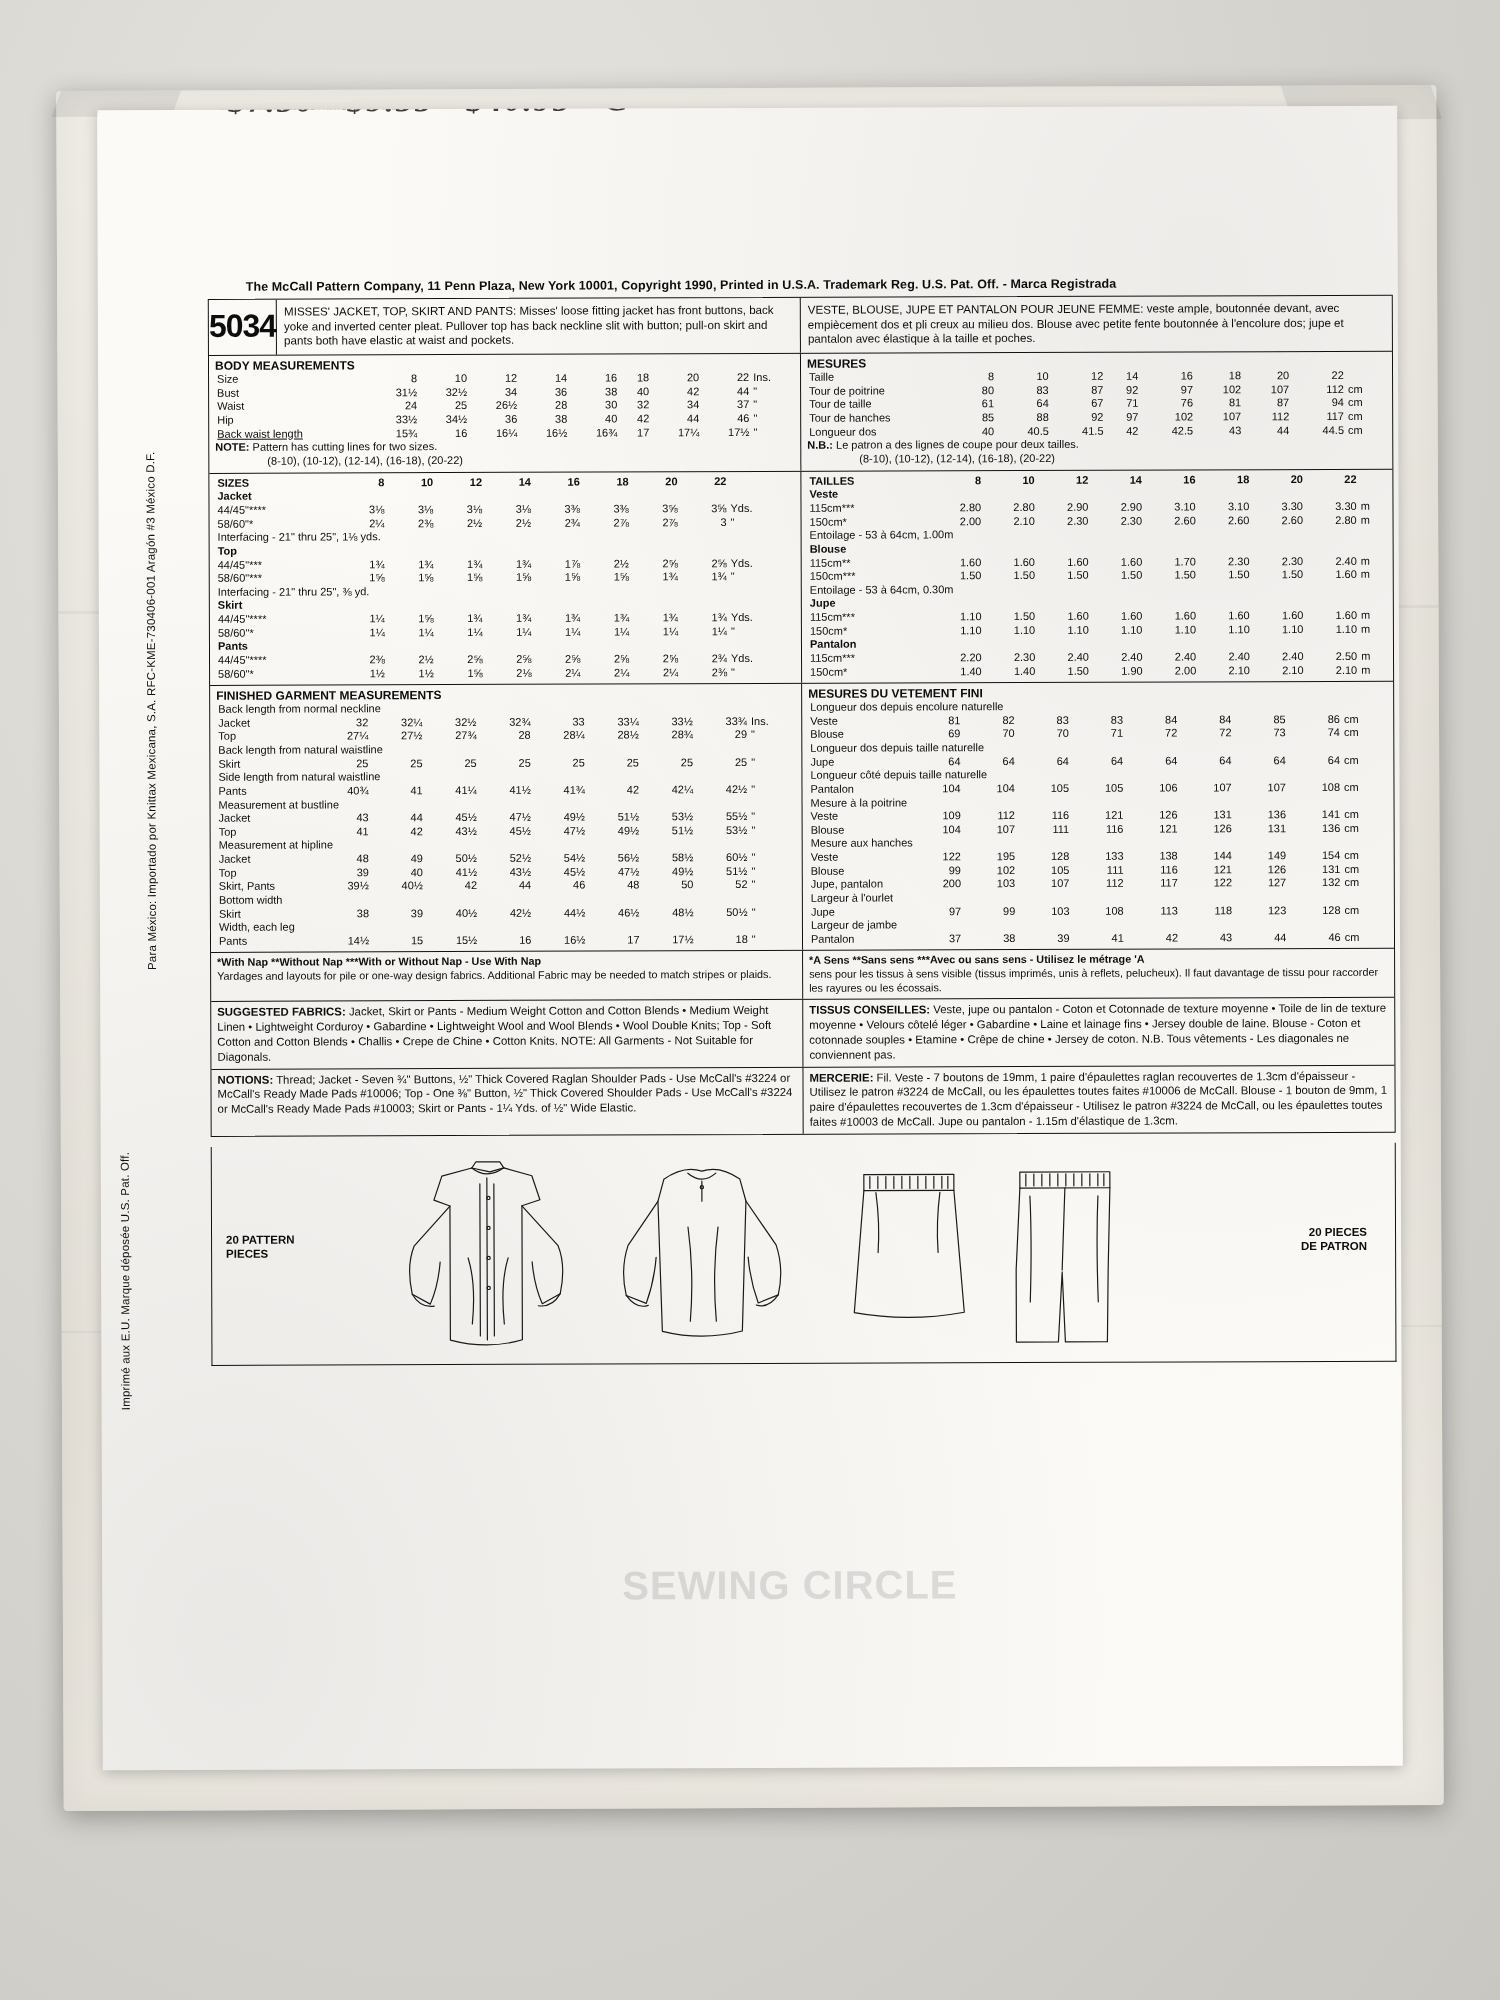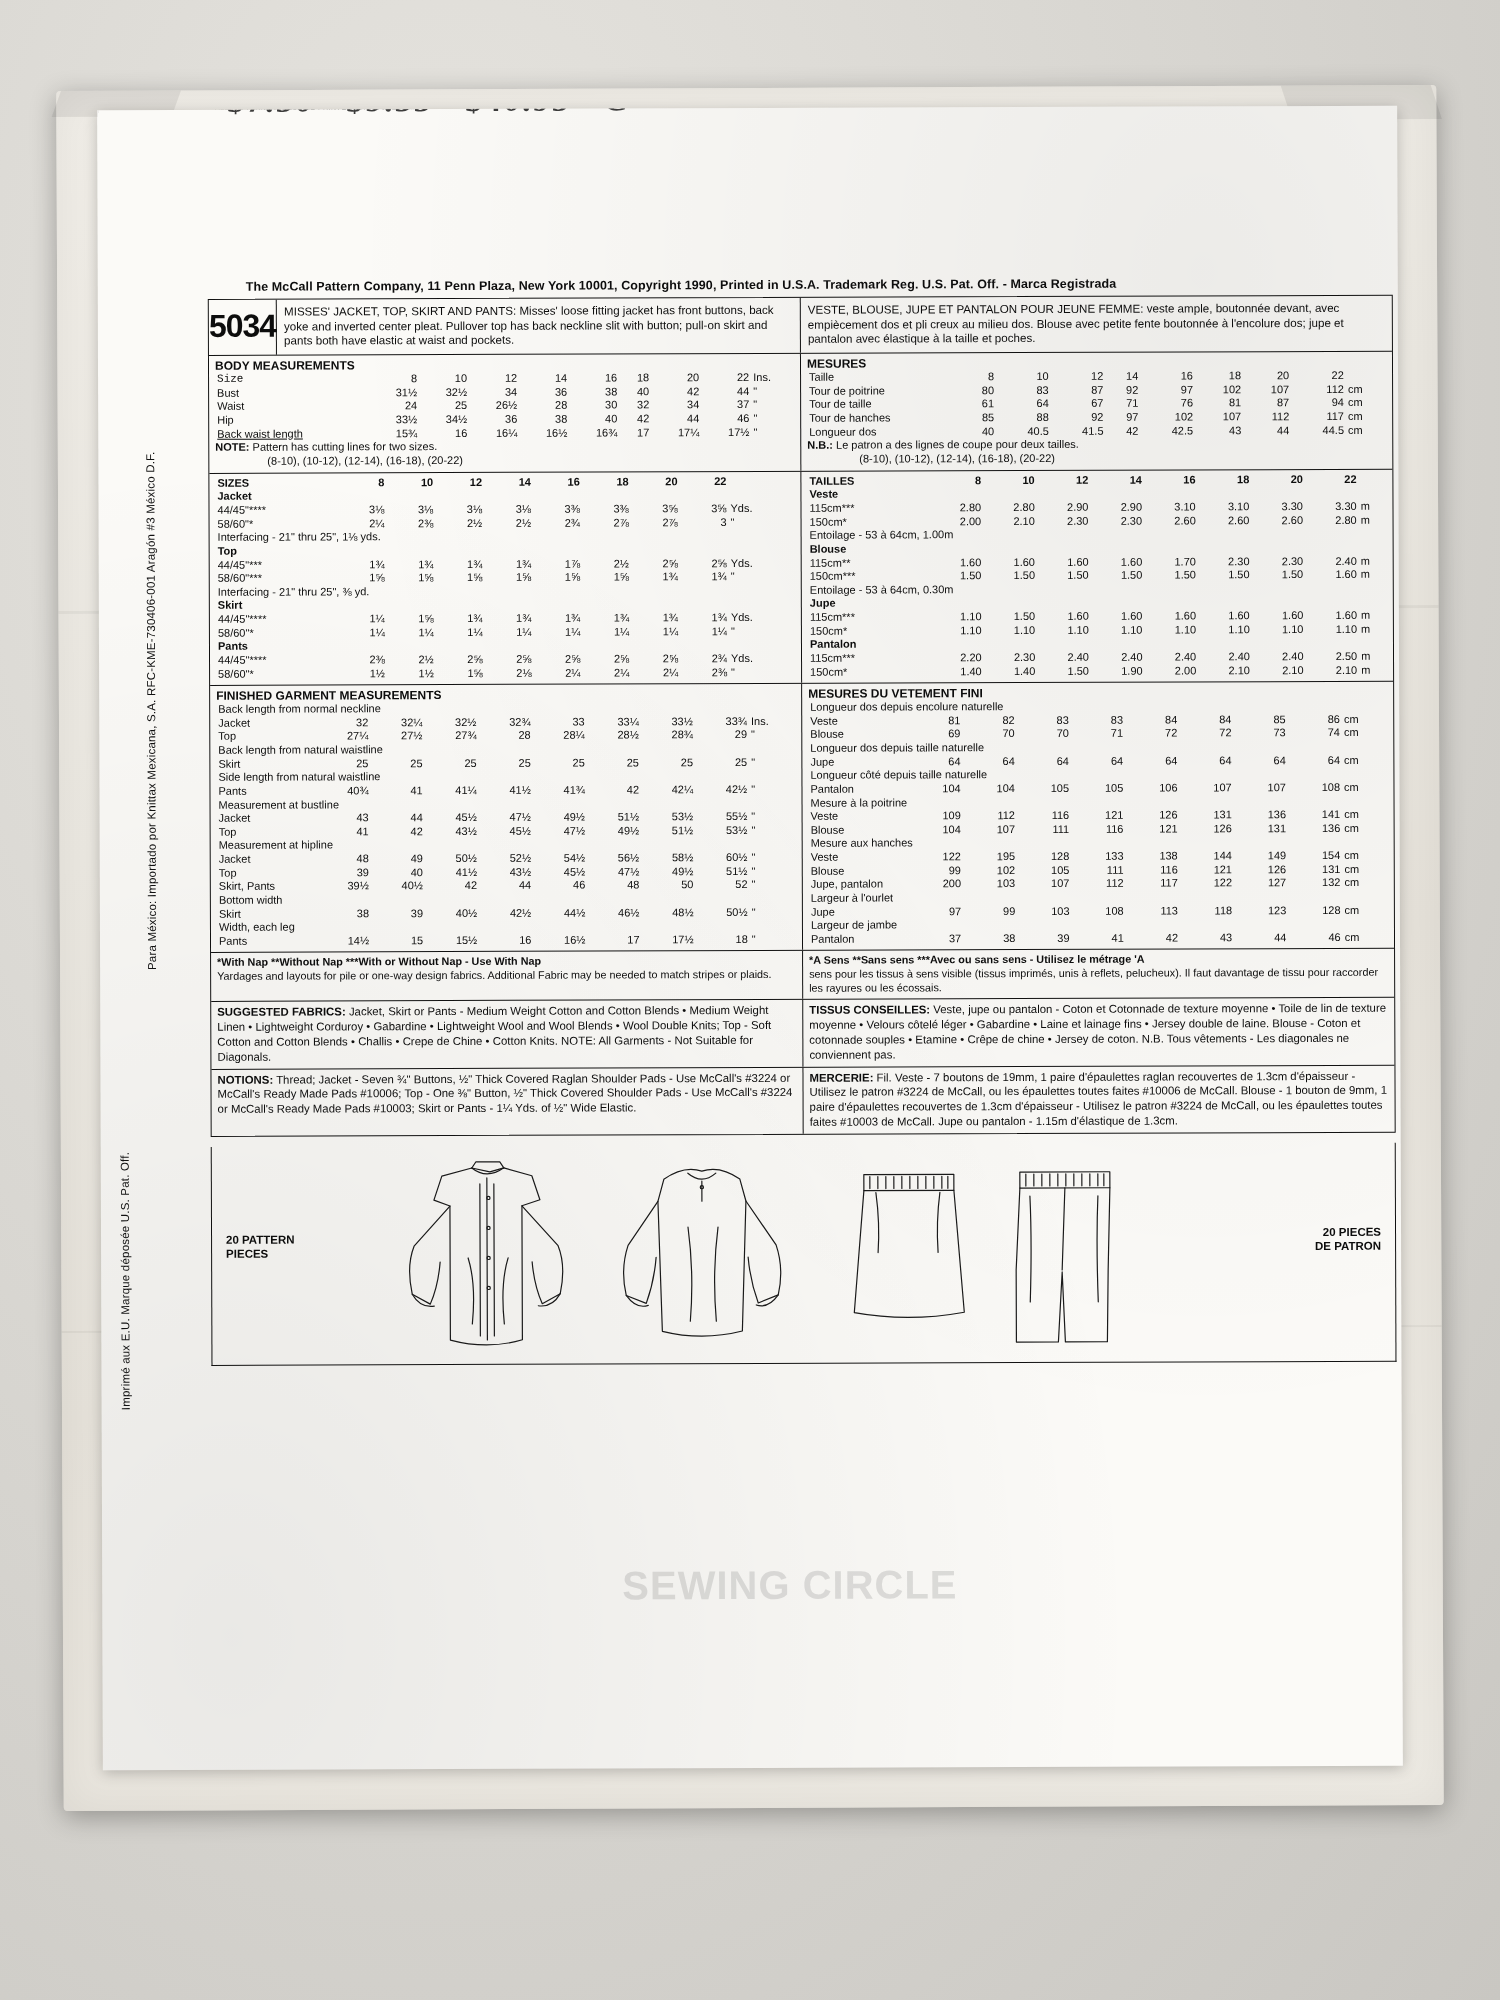--- a/index.html
+++ b/index.html
@@ -152,21 +152,21 @@
             <div class="desc">VESTE, BLOUSE, JUPE ET PANTALON POUR JEUNE FEMME: veste ample, boutonnée devant, avec empiècement dos et pli creux au milieu dos. Blouse avec petite fente boutonnée à l'encolure dos; jupe et pantalon avec élastique à la taille et poches.</div>
           </div>
         </div>
 
         <div class="row bsec">
           <div class="colL pad">
             <h4>BODY MEASUREMENTS</h4>
             <table class="t">
                 <tbody id="bm-en">
                   <tr>
-                    <td class="lbl" style="width: 150px; font-family: Liberation Mono, monospace;">Size</td>
+                    <td class="lbl" style="width: 150px;">Size</td>
                     <td class="num">8</td>
                     <td class="num">10</td>
                     <td class="num">12</td>
                     <td class="num">14</td>
                     <td class="num">16</td>
                     <td class="num">18</td>
                     <td class="num">20</td>
                     <td class="num">22</td>
                     <td class="unit">Ins.</td>
                   </tr>
@@ -917,21 +917,21 @@
           <div class="colR pad notions">
             <b>MERCERIE:</b><span> Fil. Veste - 7 boutons de 19mm, 1 paire d'épaulettes raglan recouvertes de 1.3cm d'épaisseur - Utilisez le patron #3224 de McCall, ou les épaulettes toutes faites #10006 de McCall. Blouse - 1 bouton de 9mm, 1 paire d'épaulettes recouvertes de 1.3cm d'épaisseur - Utilisez le patron #3224 de McCall, ou les épaulettes toutes faites #10003 de McCall. Jupe ou pantalon - 1.15m d'élastique de 1.3cm.</span>
           </div>
         </div>
 
       </div>
 
       <div class="frame illus" style="border-top:none;margin-top:10px;">
         <div class="pieces" style="left:14px;top:86px;white-space:pre;">20 PATTERN
 PIECES</div>
-        <div class="pieces" style="right:14px;top:82px;white-space:pre;text-align:right;">20 PIECES
+        <div class="pieces" style="right:28px;top:82px;white-space:pre;text-align:right;">20 PIECES
 DE PATRON</div>
 
         <svg class="figs" viewBox="0 0 840 205">
           <g fill="none" stroke="#1a1a1a" stroke-width="1.2" stroke-linejoin="round" stroke-linecap="round">
 
             <g>
               <path d="M70 22 L100 14 L118 18 L132 14 L160 22 L168 46 L150 52 L150 186 Q115 196 78 186 L78 52 L62 46 Z"></path>
               <path d="M100 14 Q115 26 132 14"></path>
               <path d="M100 14 L104 8 L128 8 L132 14"></path>
               <path d="M115 24 L115 186"></path>

